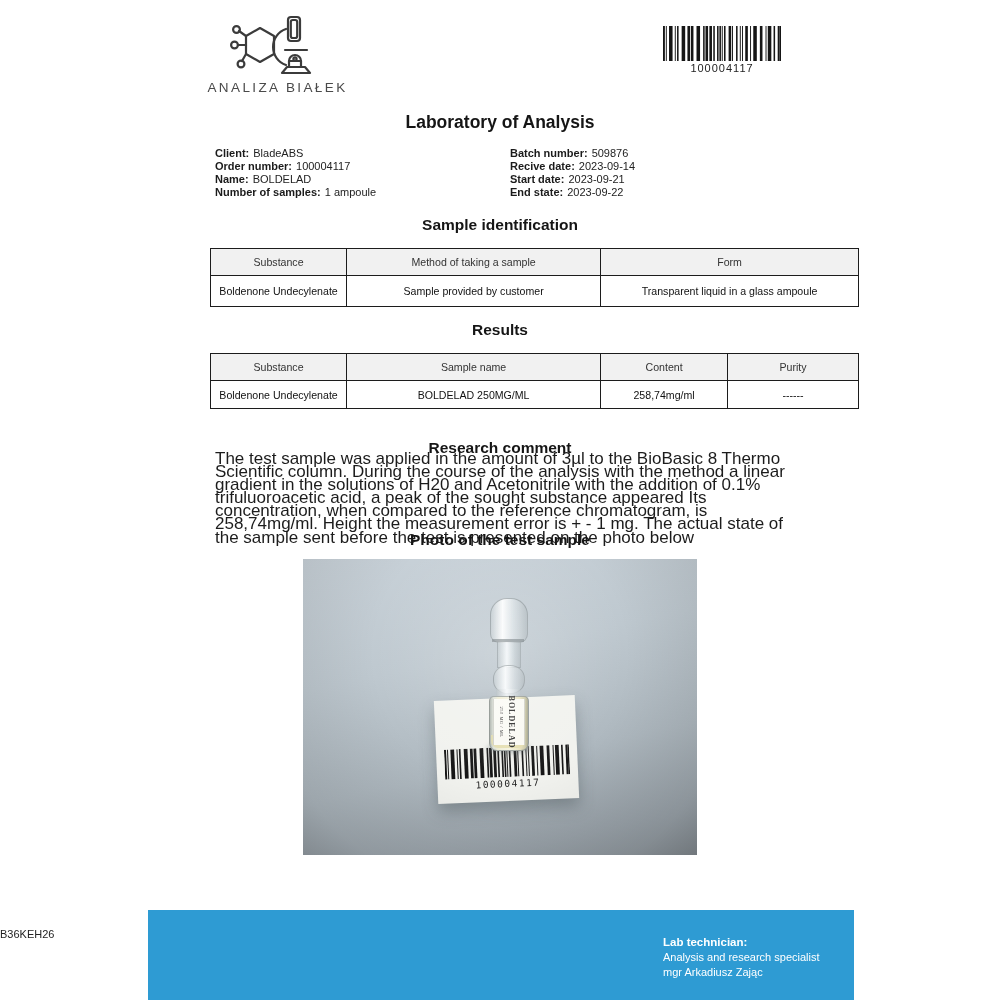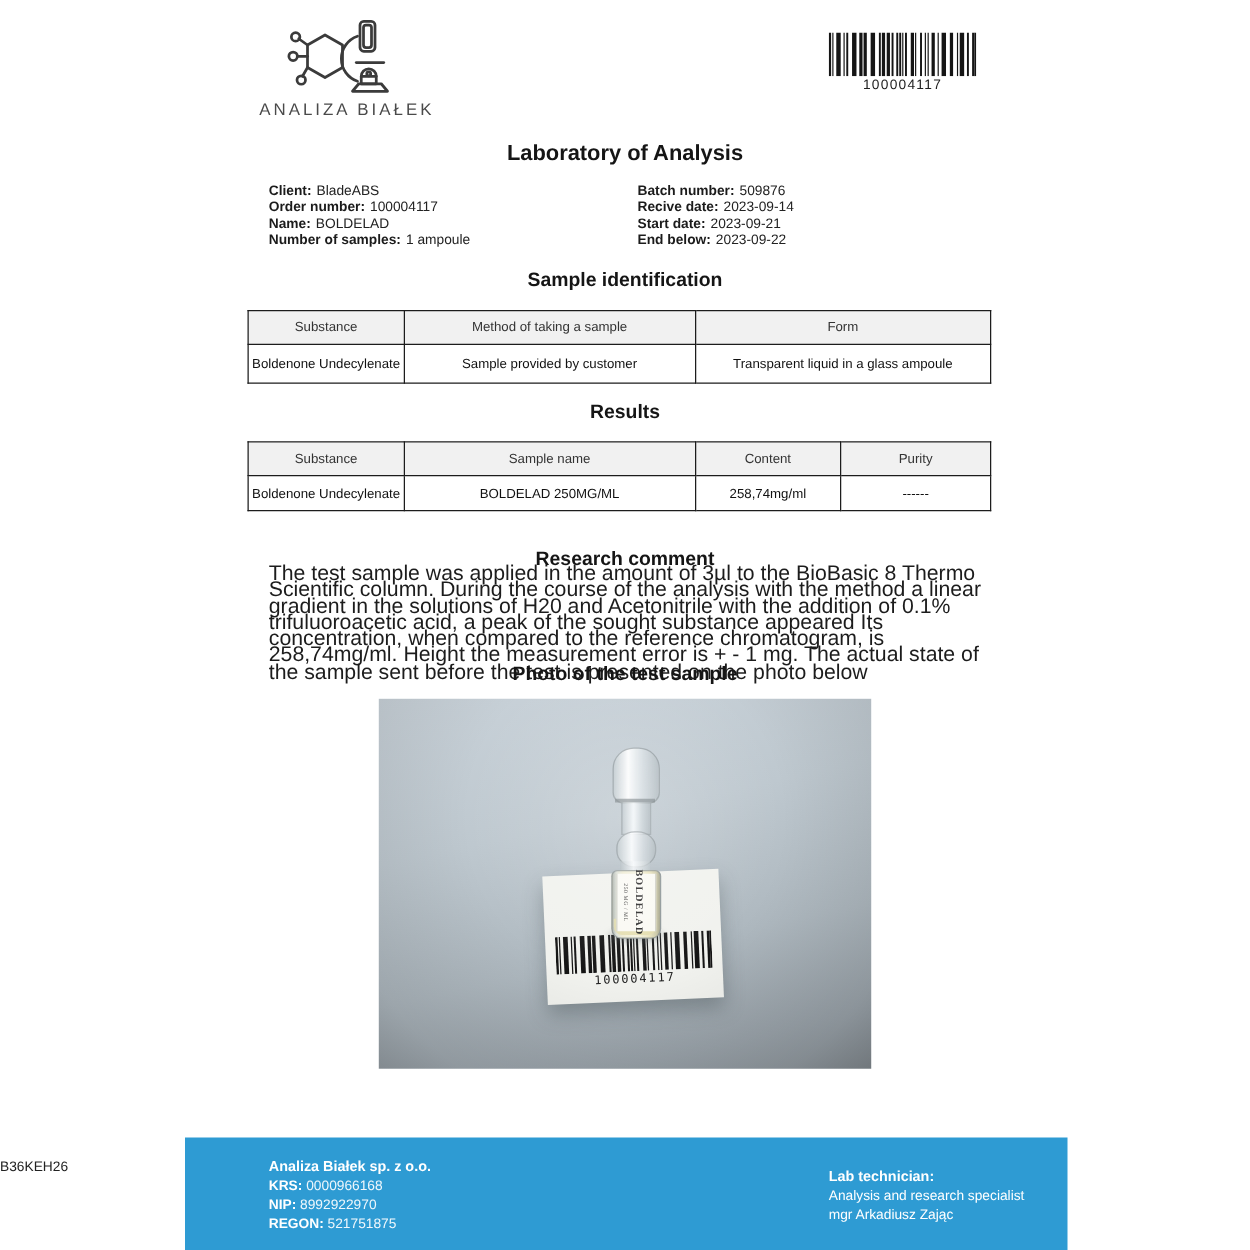--- a/index.html
+++ b/index.html
@@ -15,21 +15,21 @@
   .top-barcode .bc-num{margin-top:1px;font-size:11px;color:#222;letter-spacing:1px;}
   
   .h-center{position:absolute;left:0;width:1000px;text-align:center;font-weight:bold;color:#151515;}
   .h-title{top:112px;font-size:17.5px;}
   .h-sec{font-size:15.5px;}
   
   .info-line{position:absolute;font-size:11px;line-height:13.3px;white-space:nowrap;}
   .info-line b{font-weight:bold;}
   .info-line span{margin-left:4px;color:#222;}
   
-  table.doc{position:absolute;left:198px;width:595px;border-collapse:collapse;table-layout:fixed;}
+  table.doc{position:absolute;left:210px;width:649px;border-collapse:collapse;table-layout:fixed;}
   table.doc th,table.doc td{border:1.7px solid #1c1c1c;font-size:10.6px;text-align:center;
       padding:0 2px;overflow:hidden;}
   table.doc th{background:#f1f1f1;font-weight:normal;color:#333;height:26px;}
   table.doc td{color:#111;margin-top:16px;}
   #table-identification{top:248px;}
   #table-identification td{height:30px;}
   #table-results{top:353px;}
   #table-results td{height:27px;}
   
   .comment{position:absolute;left:215px;top:452px;width:594px;font-size:17px;line-height:13.1px;color:#1c1c1c;}
@@ -157,21 +157,21 @@
   <div class="info-line" style="left:215px;top:186px">
     <b>Number of samples:</b><span>1 ampoule</span></div>
 
   <div class="info-line" style="left:510px;top:147px">
     <b>Batch number:</b><span>509876</span></div>
   <div class="info-line" style="left:510px;top:160px">
     <b>Recive date:</b><span>2023-09-14</span></div>
   <div class="info-line" style="left:510px;top:173px">
     <b>Start date:</b><span>2023-09-21</span></div>
   <div class="info-line" style="left:510px;top:186px">
-    <b>End below:</b><span>2023-09-22</span></div>
+    <b>End state:</b><span>2023-09-22</span></div>
 
   <div class="h-center h-sec" style="top:216px">Sample identification</div>
   <table class="doc" id="table-identification">
     <colgroup>
         <col style="width:21%">
         <col style="width:39.2%">
         <col style="width:39.8%">
       </colgroup>
     <thead>
       <tr>
@@ -266,26 +266,20 @@
     <div class="amp amp-liquid"></div>
     <div class="amp amp-label">
       <span class="lbl-main">BOLDELAD</span>
       <span class="lbl-sub">250 MG / ML</span>
     </div>
   </div>
 
   <div class="pw-val">B36KEH26</div>
 
   <div class="footer">
-    <div class="f-col" id="f-col1">
-      <div class="f-head">Analiza Białek sp. z o.o.</div>
-      <div><b>KRS:</b> <span>0000966168</span></div>
-      <div><b>NIP:</b> <span>8992922970</span></div>
-      <div><b>REGON:</b> <span>521751875</span></div>
-    </div>
     <div class="f-col" id="f-col3">
       <div class="f-head">Lab technician:</div>
       <div>Analysis and research specialist</div>
       <div>mgr Arkadiusz Zając</div>
     </div>
   </div>
 
 </div>
 
 </body></html>

